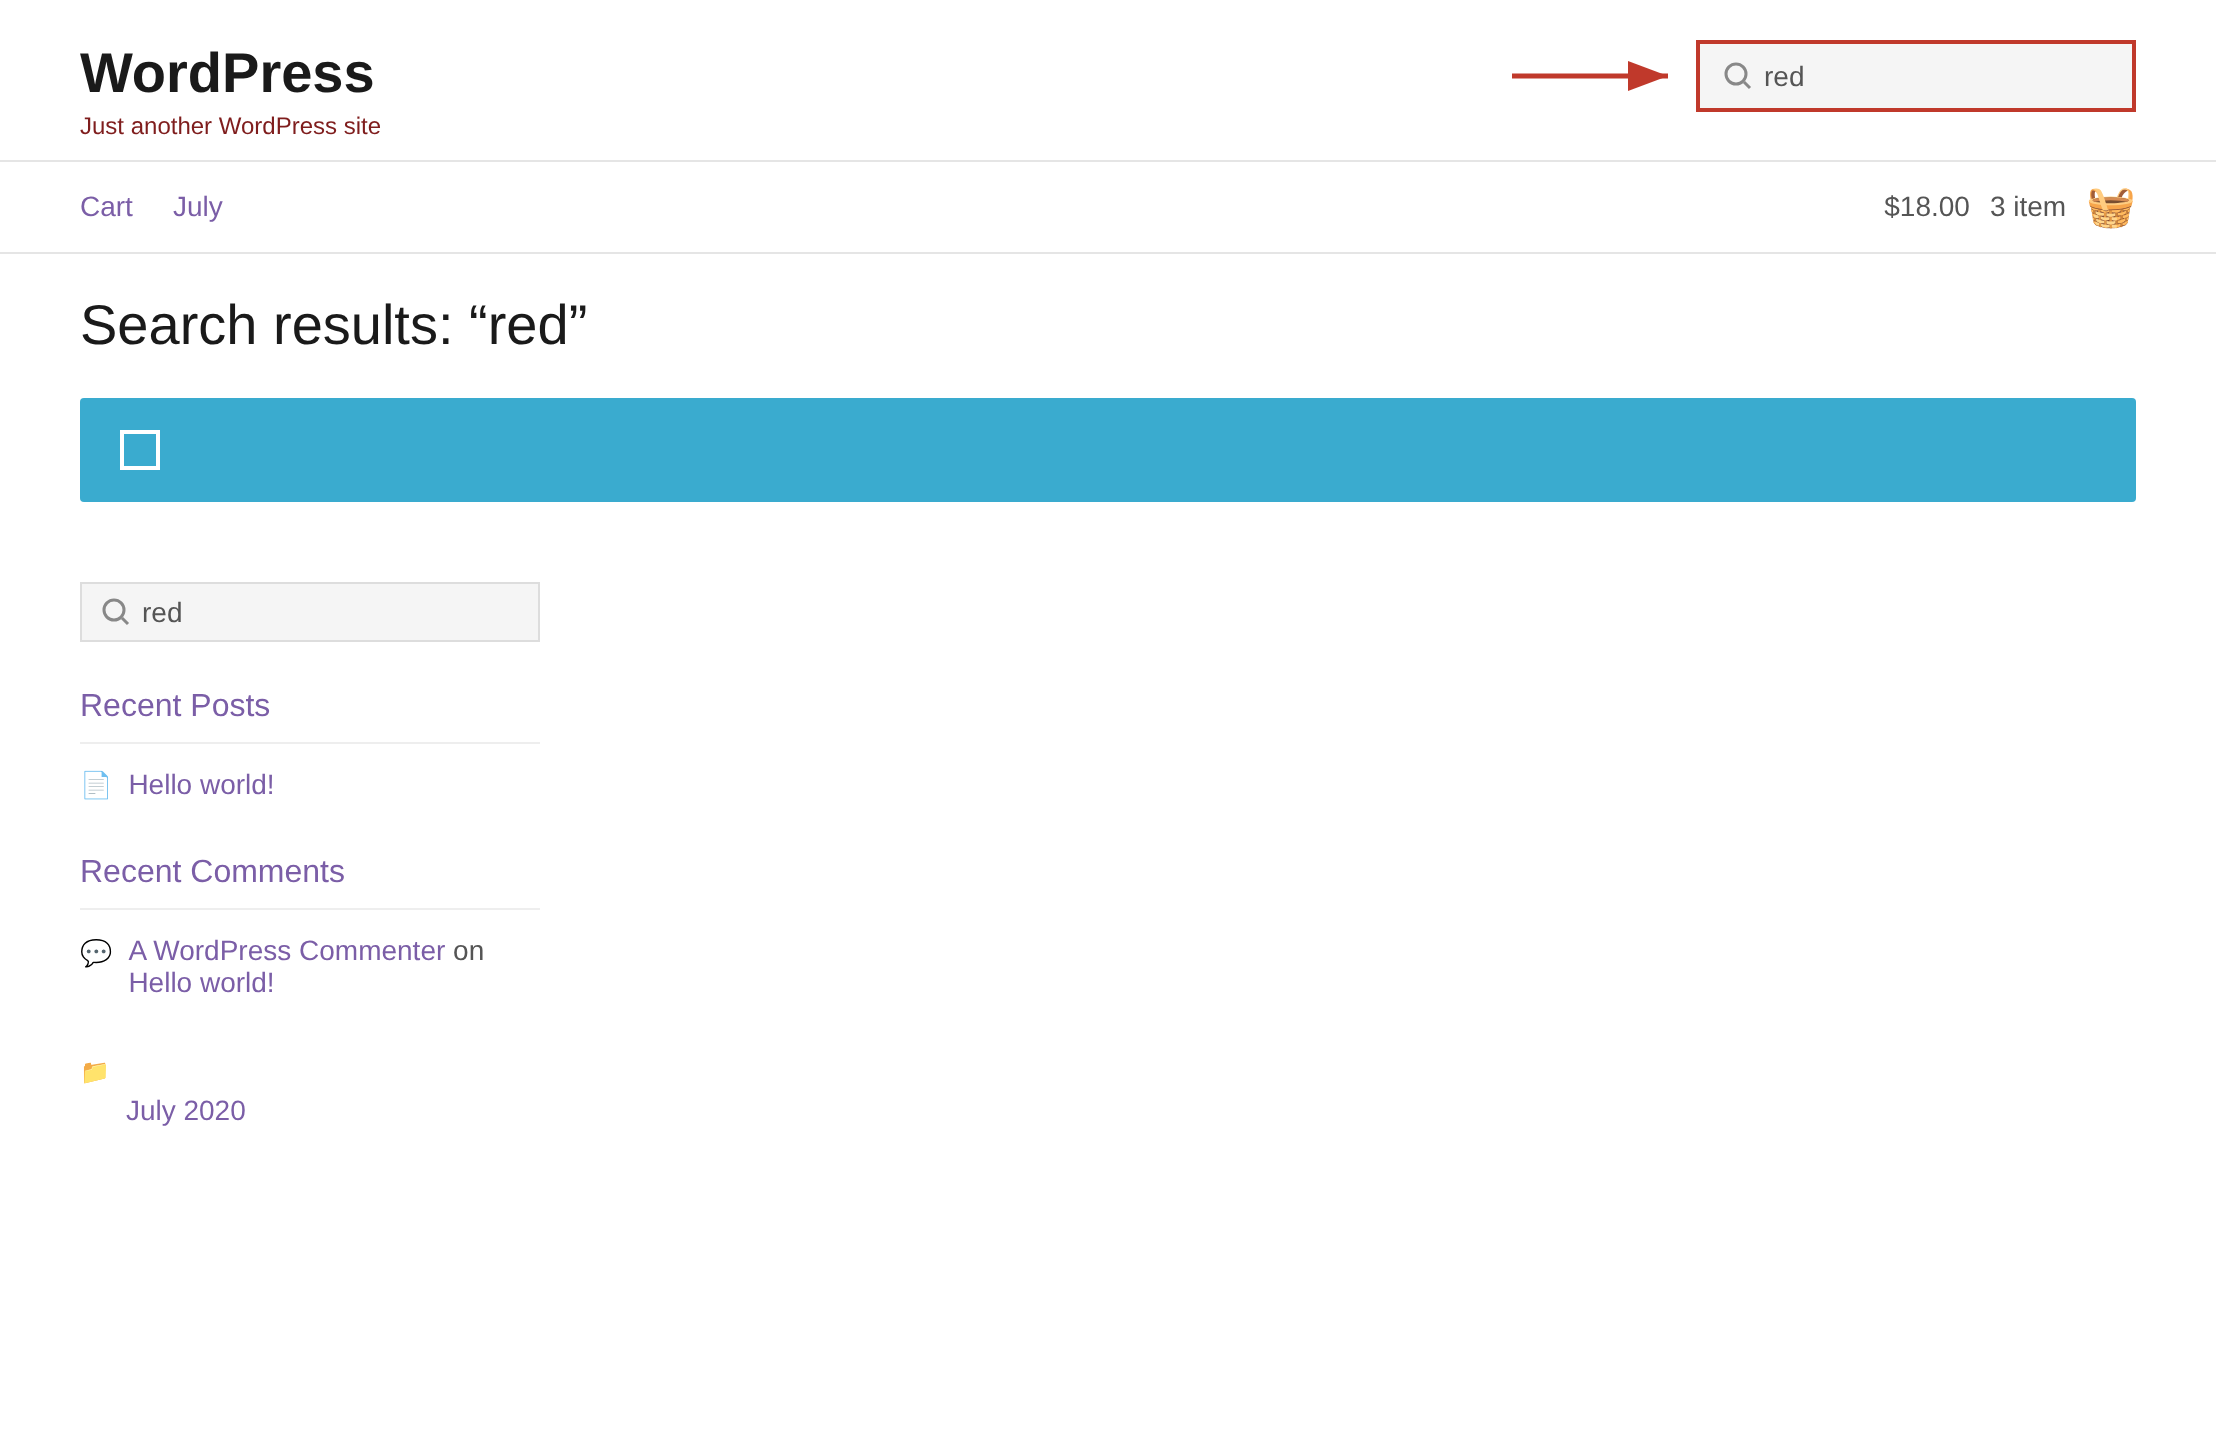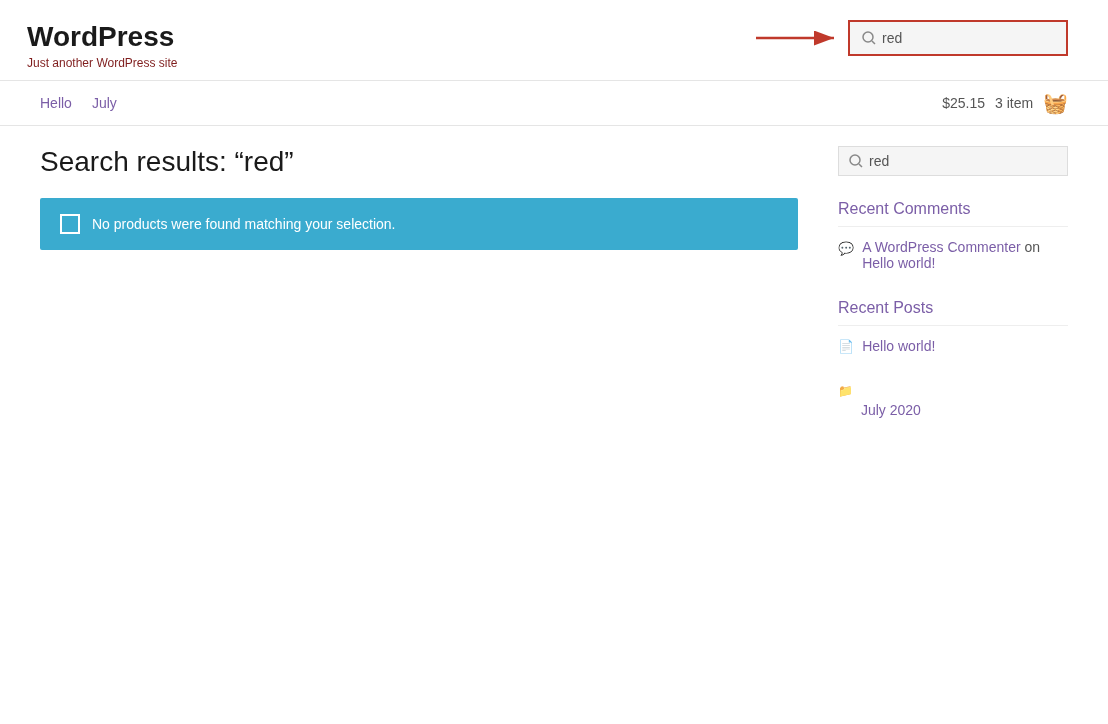--- a/index.html
+++ b/index.html
@@ -1,36 +1,36 @@
 <!DOCTYPE html>
 <html><head>
   <meta charset="utf-8">
   <style>
     * { margin: 0; padding: 0; box-sizing: border-box; }
     body { font-family: -apple-system, BlinkMacSystemFont, "Segoe UI", Helvetica, Arial, sans-serif; background: #fff; color: #333; font-size: 14px; }
 
     
-    .header { display: flex; justify-content: space-between; align-items: flex-start; padding: 20px 40px 10px 27px; }
+    .header { display: flex; justify-content: space-between; align-items: flex-start; padding: 20px 40px 10px 40px; }
     .site-title { font-size: 28px; font-weight: 700; color: #1a1a1a; line-height: 1.2; }
     .site-tagline { font-size: 12px; color: #7f1d1d; margin-top: 2px; }
     .header-search-box { display: flex; align-items: center; border: 2px solid #c0392b; background: #f5f5f5; padding: 8px 12px; width: 220px; }
     .header-search-box input { border: none; background: transparent; outline: none; font-size: 14px; color: #555; width: 100%; }
     .search-icon-svg { margin-right: 6px; color: #888; flex-shrink: 0; }
 
     
     .nav-bar { display: flex; justify-content: space-between; align-items: center; padding: 10px 40px; border-top: 1px solid #e5e5e5; border-bottom: 1px solid #e5e5e5; margin-bottom: 0; }
     .nav-links { display: flex; gap: 20px; }
     .nav-link { color: #7b5ea7; text-decoration: none; font-size: 14px; }
     .cart-info { display: flex; align-items: center; gap: 10px; }
     .cart-price { color: #555; font-size: 14px; }
     .cart-count { color: #555; font-size: 14px; }
     .cart-icon { font-size: 20px; color: #333; cursor: pointer; }
 
     
-    .main-content { display: flex; padding: 20px 40px; gap: 40px; }
+    .main-content { display: flex; padding: 20px 40px; gap: 40px; flex-direction: column; }
     .content-area { flex: 1; }
     .sidebar { width: 230px; flex-shrink: 0; }
 
     
     .page-title { font-size: 28px; font-weight: 300; color: #1a1a1a; margin-bottom: 20px; }
 
     
     .notice-box { background: #3aabcf; color: #fff; padding: 16px 20px; display: flex; align-items: center; gap: 12px; border-radius: 2px; }
     .notice-icon { width: 20px; height: 20px; border: 2px solid #fff; flex-shrink: 0; display: inline-block; }
     .notice-text { font-size: 14px; color: #fff; }
@@ -81,69 +81,68 @@
         <circle cx="6" cy="6" r="5" stroke="#888" stroke-width="1.5"></circle>
         <line x1="10" y1="10" x2="13" y2="13" stroke="#888" stroke-width="1.5"></line>
       </svg>
       <input type="text" value="red" style="">
     </div>
   </div>
 </div>
 
 <div class="nav-bar">
   <div class="nav-links">
-    <a class="nav-link" href="#">Hello</a>
+    <a class="nav-link" href="#">Cart</a>
     <a class="nav-link" href="#">July</a>
   </div>
   <div class="cart-info">
-    <span class="cart-price">$25.15</span>
+    <span class="cart-price">$18.00</span>
     <span class="cart-count">3 item</span>
     <span class="cart-icon">🧺</span>
   </div>
 </div>
 
 <div class="main-content">
   <div class="content-area">
     <h1 class="page-title">Search results: “red”</h1>
     <div class="notice-box">
       <span class="notice-icon"></span>
-      <span class="notice-text">No products were found matching your selection.</span>
     </div>
   </div>
 
   <div class="sidebar">
 
     <div class="sidebar-search">
       <svg width="14" height="14" viewBox="0 0 14 14" fill="none" style="margin-right:6px; flex-shrink:0;">
         <circle cx="6" cy="6" r="5" stroke="#888" stroke-width="1.5"></circle>
         <line x1="10" y1="10" x2="13" y2="13" stroke="#888" stroke-width="1.5"></line>
       </svg>
       <input type="text" style="border: none; background: transparent; outline: none; font-size: 14px; color: rgb(85, 85, 85); width: 100%;" value="red">
+    </div>
+
+    <div class="sidebar-section">
+      <div class="sidebar-section-title">Recent Posts</div>
+      <div class="sidebar-post-item">
+        <span class="post-icon">📄</span>
+        <a class="post-link" href="#">Hello world!</a>
+      </div>
     </div>
 
     <div class="sidebar-section">
       <div class="sidebar-section-title">Recent Comments</div>
       <div class="sidebar-comment-item">
         <span class="comment-icon">💬</span>
         <span class="comment-text">
           <a class="comment-link" href="#">A WordPress Commenter</a>
           <span> on </span>
           <a class="comment-link" href="#">Hello world!</a>
         </span>
       </div>
     </div>
 
     <div class="sidebar-section">
-      <div class="sidebar-section-title">Recent Posts</div>
-      <div class="sidebar-post-item">
-        <span class="post-icon">📄</span>
-        <a class="post-link" href="#">Hello world!</a>
-      </div>
-    </div>
-
-    <div class="sidebar-section">
       <div class="sidebar-archive-item">
         <span class="archive-icon">📁</span>
         <a class="archive-link" href="#">July 2020</a>
       </div>
     </div>
   </div>
 </div>
 
 </body></html>

